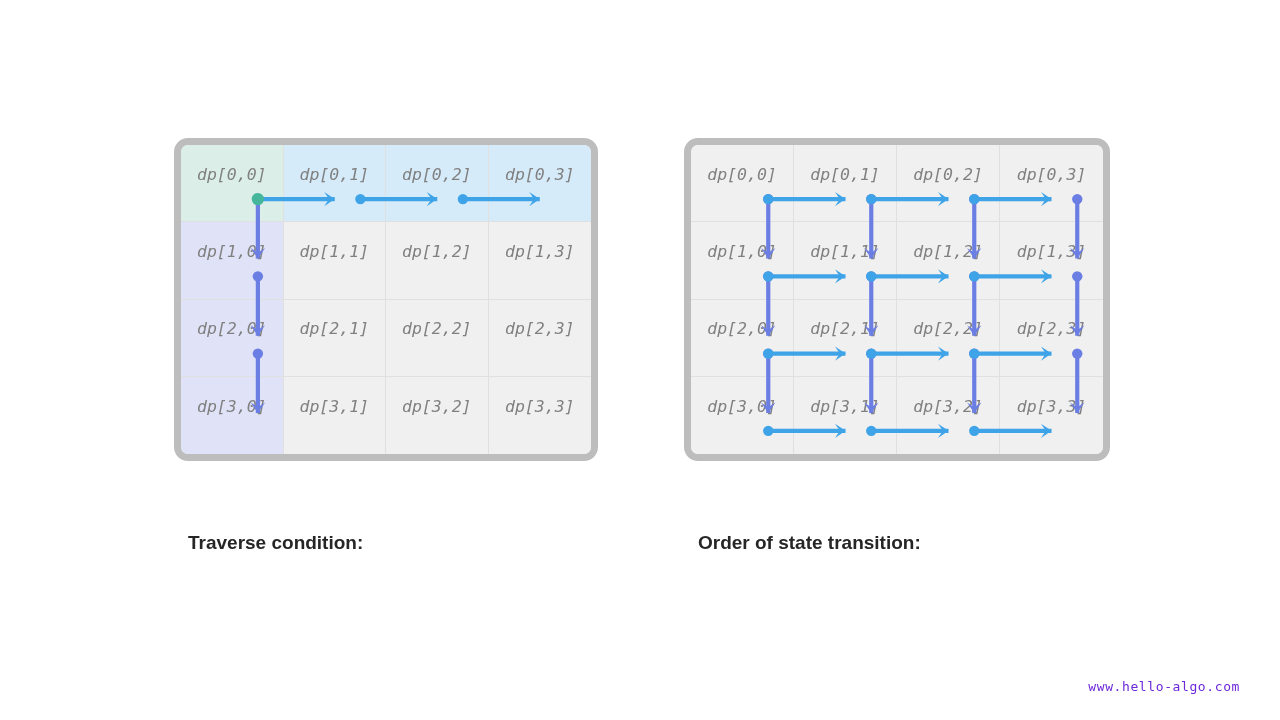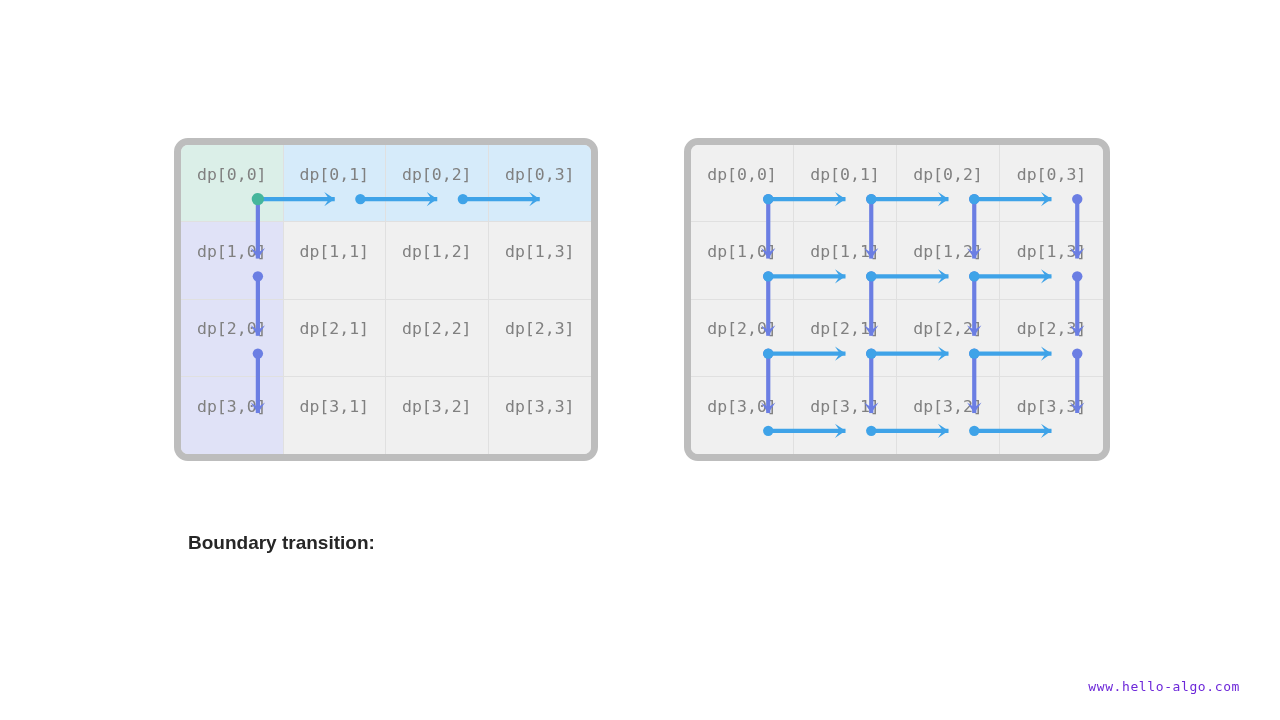--- a/index.html
+++ b/index.html
@@ -16,20 +16,21 @@
   }
 
   
   .panel {
     position: absolute;
     box-sizing: border-box;
     border: 7px solid #bdbdbd;
     border-radius: 14px;
     background: #f0f0f0;
     overflow: hidden;
+    font-style: italic;
   }
   #panel-left  { left: 174px; top: 138px; width: 424px; height: 323px; }
   #panel-right { left: 684px; top: 138px; width: 426px; height: 323px; }
 
   .grid {
     position: relative;
     width: 100%;
     height: 100%;
     display: grid;
     grid-template-columns: repeat(4, 1fr);
@@ -303,19 +304,20 @@
       <line x1="180.25" y1="285.825" x2="257.5" y2="285.825" stroke="#3fa3e8" stroke-width="4.2" stroke-linecap="butt"></line>
       <polygon points="257.5,285.825 247,278.625 251.725,285.825 247,293.025" fill="#3fa3e8"></polygon>
       <circle cx="180.25" cy="285.825" r="5.2" fill="#3fa3e8"></circle>
       <line x1="283.25" y1="285.825" x2="360.5" y2="285.825" stroke="#3fa3e8" stroke-width="4.2" stroke-linecap="butt"></line>
       <polygon points="360.5,285.825 350,278.625 354.725,285.825 350,293.025" fill="#3fa3e8"></polygon>
       <circle cx="283.25" cy="285.825" r="5.2" fill="#3fa3e8"></circle>
     </svg>
 </div>
 
 <div class="caption" id="caption-left">
-  <div class="caption-title">Boundary transition:</div>
+  <div class="caption-title">Traverse condition:</div>
 </div>
 
 <div class="caption" id="caption-right">
+  <div class="caption-title">Order of state transition:</div>
 </div>
 
 <div id="watermark">www.hello-algo.com</div>
 
 </body></html>

